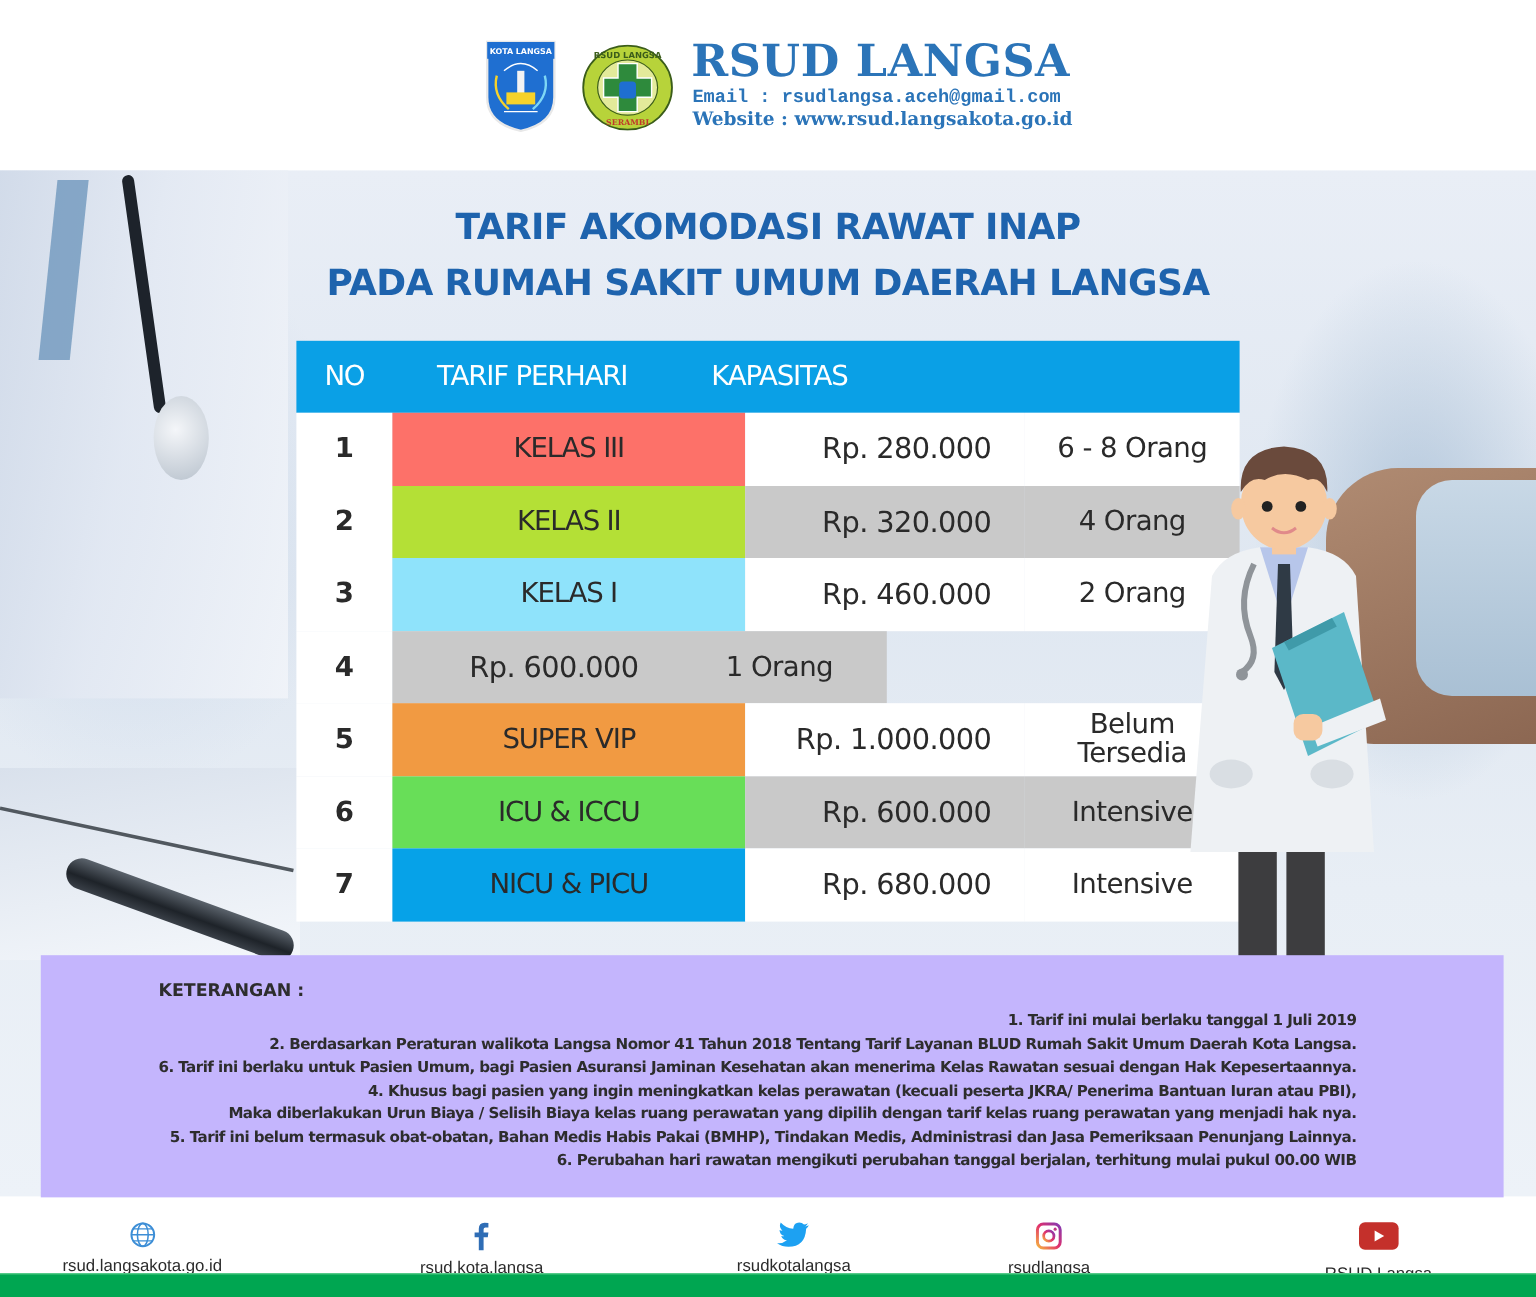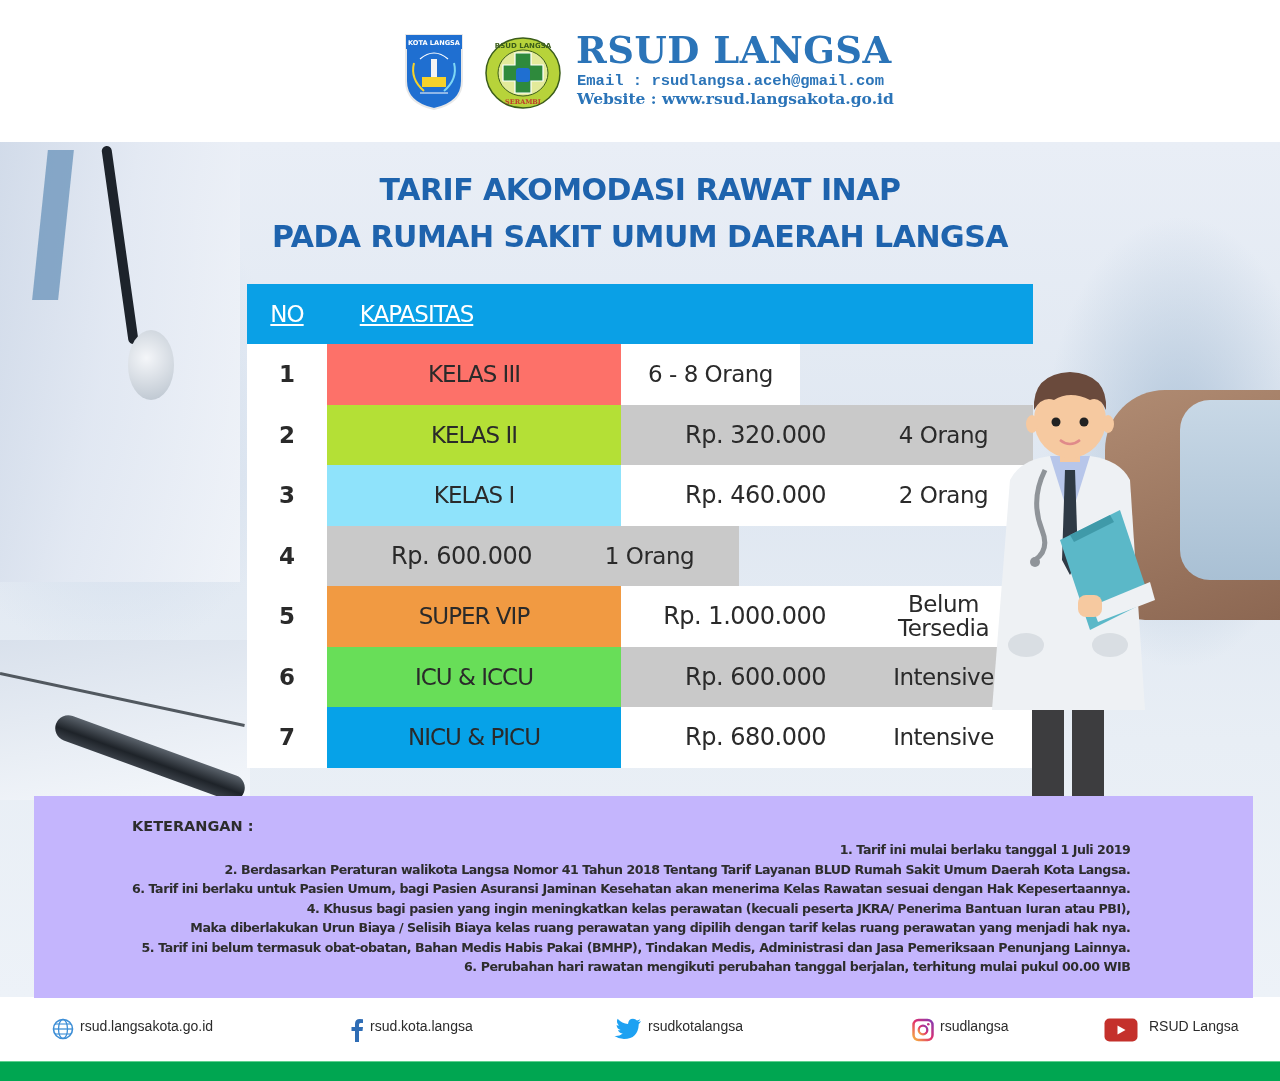--- a/index.html
+++ b/index.html
@@ -33,21 +33,21 @@
   .bg-sleeve { position: absolute; left: 1180px; top: 400px; width: 100px; height: 180px; background: linear-gradient(180deg, #c8d8e6, #a9c0d4); border-radius: 30px 0 0 30px; }
 
   
   .title { position: absolute; left: 240px; width: 800px; text-align: center; font-family: "DejaVu Sans", sans-serif; font-weight: bold; color: #1e63ad; letter-spacing: -0.5px; }
   .title-1 { top: 172px; font-size: 30px; }
   .title-2 { top: 219px; font-size: 30px; }
 
   
   .table { position: absolute; left: 247px; top: 284px; width: 786px; }
   .thead { height: 60px; background: #0aa0e6; display: flex; align-items: center; color: #ffffff; font-family: "DejaVu Sans", sans-serif; font-size: 23px; letter-spacing: -1px; }
-  .th { text-align: center; text-decoration: underline; }
+  .th { text-align: center; }
   .c-no { width: 80px; }
   .c-name { width: 294px; }
   .c-price { width: 233px; }
   .c-cap { width: 179px; }
   .row { height: 60.5px; display: flex; align-items: center; font-family: "DejaVu Sans", sans-serif; color: #2a2a2a; }
   .row .no { width: 80px; height: 100%; display: flex; align-items: center; justify-content: center; background: #ffffff; font-size: 23px; font-weight: bold; }
   .row .name { width: 294px; height: 100%; display: flex; align-items: center; justify-content: center; font-size: 23px; letter-spacing: -1px; }
   .row .price { width: 233px; height: 100%; display: flex; align-items: center; justify-content: flex-end; padding-right: 28px; font-size: 24px; letter-spacing: -0.5px; }
   .row .cap { width: 179px; height: 100%; display: flex; align-items: center; justify-content: center; text-align: center; font-size: 23px; letter-spacing: -0.5px; line-height: 24px; }
   .row.alt .price, .row.alt .cap { background: #c9c9c9; }
@@ -58,21 +58,21 @@
 
   
   .notes { position: absolute; left: 34px; top: 796px; width: 1219px; height: 202px; background: #c4b5fd; text-align: right; }
   .notes-title { position: absolute; left: 98px; top: 22px; font-family: "DejaVu Sans", sans-serif; font-weight: bold; font-size: 14.5px; color: #2d2d2d; }
   .notes-list { position: absolute; left: 98px; top: 44px; font-family: "DejaVu Sans", sans-serif; font-weight: bold; font-size: 12.6px; color: #2d2d2d; letter-spacing: -0.45px; }
   .note { height: 19.5px; line-height: 19.5px; white-space: nowrap; }
   .note.indent { padding-left: 14px; }
 
   
   .footer { position: absolute; left: 0; top: 998px; width: 1280px; height: 63px; background: #ffffff; }
-  .social { position: absolute; top: 20px; display: flex; gap: 6px; font-family: "Liberation Sans", sans-serif; font-size: 14px; color: #2b2b2b; }
+  .social { position: absolute; top: 20px; display: flex; align-items: center; gap: 6px; font-family: "Liberation Sans", sans-serif; font-size: 14px; color: #2b2b2b; flex-direction: column; }
   .social svg { display: block; }
   .green-bar { position: absolute; left: 0; top: 1061px; width: 1280px; height: 20px; background: #00a651; border-top: 1px solid #5fd08f; }
 </style>
 </head>
 <body>
 
 <div class="header">
   <svg class="logo-kota" viewBox="0 0 60 78">
     <path d="M2 2 H58 V48 Q58 70 30 76 Q2 70 2 48 Z" fill="#1f6fd1" stroke="#e8e8e8" stroke-width="2"></path>
     <rect x="2" y="2" width="56" height="14" fill="#1f6fd1"></rect>
@@ -107,26 +107,28 @@
 <div class="bg-pen"></div>
 <div class="bg-arm"></div>
 <div class="bg-sleeve"></div>
 
 <div class="title title-1">TARIF AKOMODASI RAWAT INAP</div>
 <div class="title title-2">PADA RUMAH SAKIT UMUM DAERAH LANGSA</div>
 
 <div class="table">
   <div class="thead">
     <div class="th c-no">NO</div>
+    <div class="th c-price">TARIF PERHARI</div>
     <div class="th c-cap">KAPASITAS</div>
   </div>
 
   <div class="row plain">
     <div class="no">1</div>
     <div class="name" style="background:#fd7169">KELAS III</div>
+    <div class="price">Rp. 280.000</div>
     <div class="cap">6 - 8 Orang</div>
   </div>
   <div class="row alt">
     <div class="no">2</div>
     <div class="name" style="background:#b4e036">KELAS II</div>
     <div class="price">Rp. 320.000</div>
     <div class="cap">4 Orang</div>
   </div>
   <div class="row plain">
     <div class="no">3</div>
@@ -219,21 +221,21 @@
       <path d="M9 24 V13 H12.5 L13 9 H9 V6.5 Q9 5 10.5 5 H13 V1.2 Q11.5 1 9.8 1 Q5 1 5 6 V9 H1.5 V13 H5 V24 Z" fill="#2f6db5"></path>
     </svg>
     <span>rsud.kota.langsa</span>
   </div>
   <div class="social" style="left:614px;">
     <svg width="28" height="22" viewBox="0 0 28 22">
       <path d="M27 3 Q25.5 3.8 24 4 Q25.6 3 26.2 1.3 Q24.6 2.2 23 2.5 Q21.4 0.8 19 0.8 Q14.5 0.8 14 6 Q8 5.6 3.6 0.8 Q1.8 4.6 5 7.6 Q3.6 7.6 2.6 7 Q2.8 11 6.6 12 Q5.4 12.4 4 12.1 Q5.2 15.5 8.8 15.6 Q5 18.6 0.5 18 Q4.8 21 10 21 Q24 21 24.8 6 Q26.2 5 27 3 Z" fill="#1da1f2"></path>
     </svg>
     <span>rsudkotalangsa</span>
   </div>
-  <div class="social" style="left:912px;">
+  <div class="social" style="left:840px;">
     <svg width="22" height="24" viewBox="0 0 22 24">
       <defs>
         <linearGradient id="igg" x1="0" y1="1" x2="1" y2="0">
           <stop offset="0" stop-color="#f6b440"></stop>
           <stop offset="0.5" stop-color="#e1306c"></stop>
           <stop offset="1" stop-color="#833ab4"></stop>
         </linearGradient>
       </defs>
       <rect x="1.5" y="2" width="19" height="20" rx="5" fill="none" stroke="url(#igg)" stroke-width="2.5"></rect>
       <circle cx="11" cy="12" r="4.3" fill="none" stroke="url(#igg)" stroke-width="2.3"></circle>

